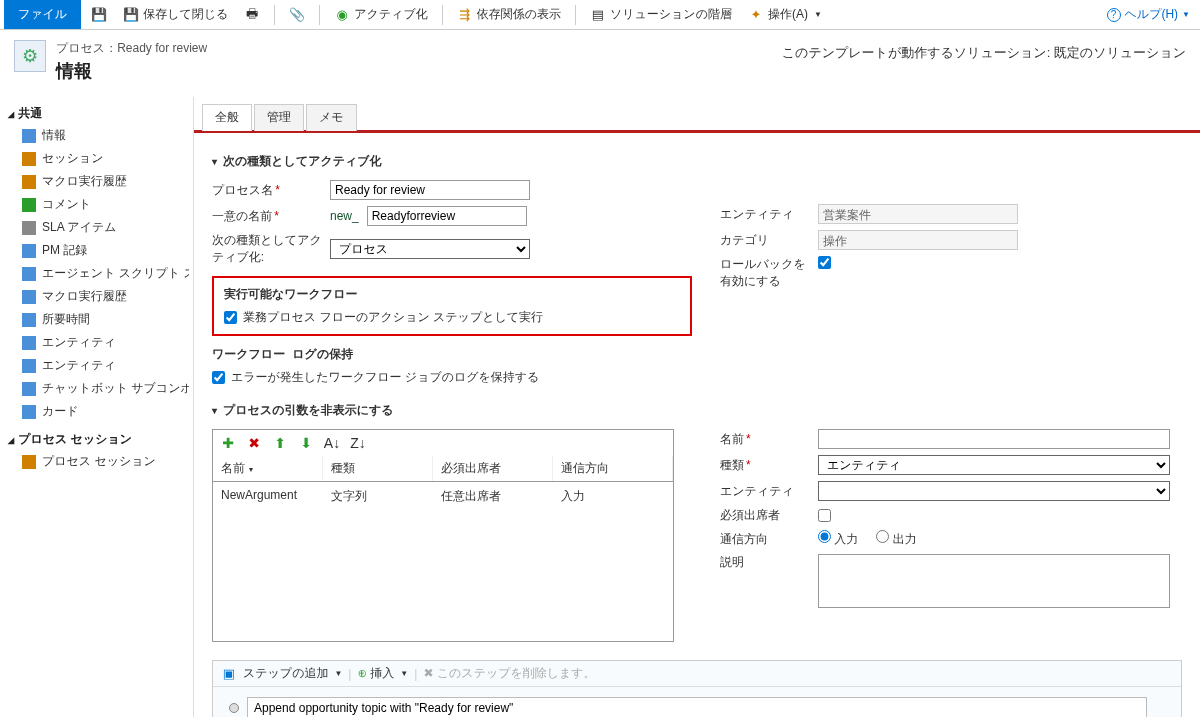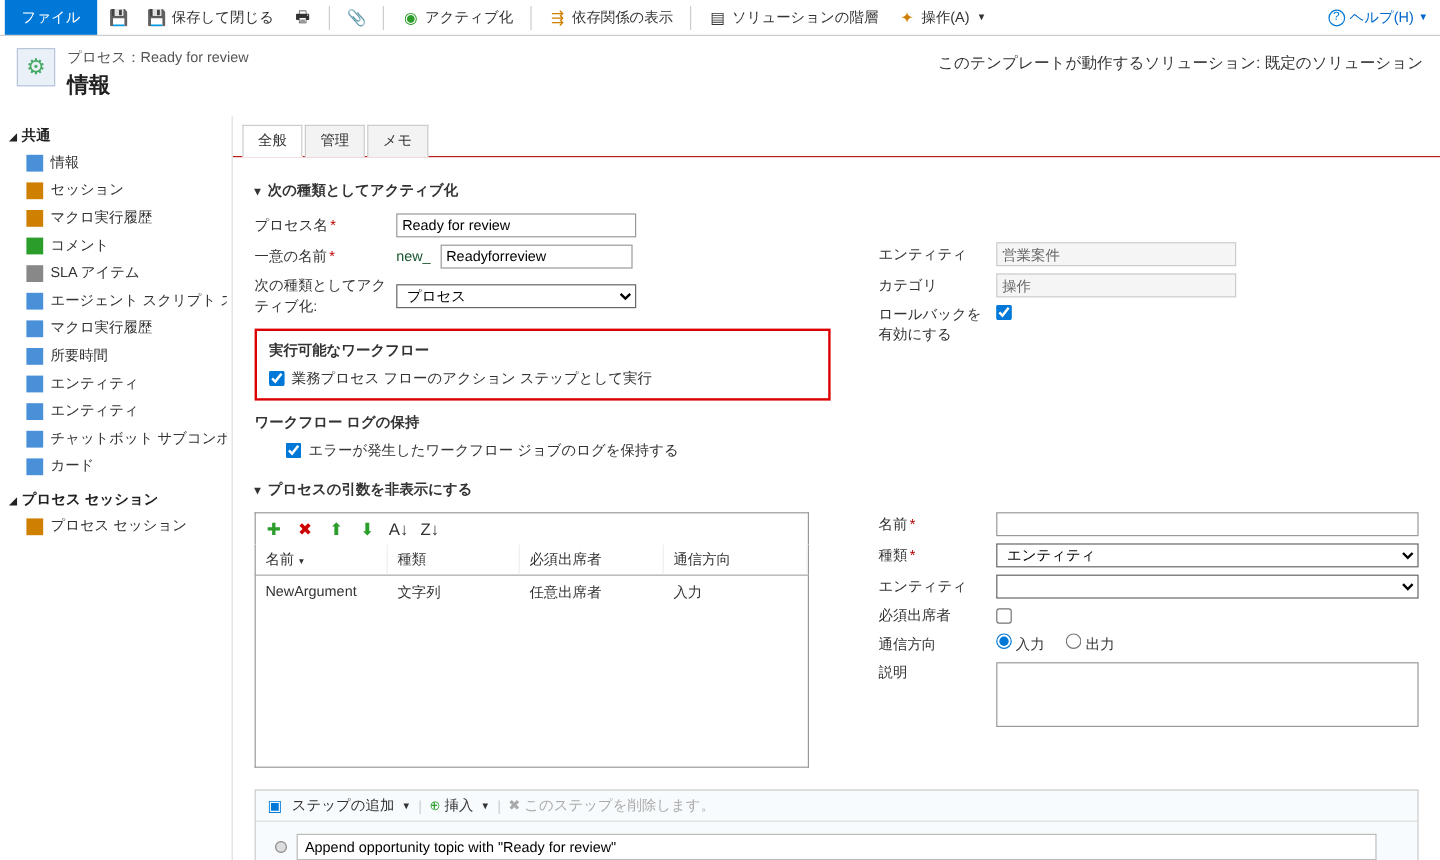--- a/index.html
+++ b/index.html
@@ -23,41 +23,41 @@
 
 
 .layout { display: flex; height: calc(717px - 30px - 66px); justify-content: center; }
 .sidebar { width: 194px; border-right: 1px solid #ddd; padding: 6px 4px; overflow-y: auto; }
 .side-group { color: #222; font-weight: bold; padding: 2px 4px; cursor: pointer; }
 .side-group::before { content: "◢"; font-size: 8px; margin-right: 4px; display: inline-block; }
 .side-item { display: flex; align-items: center; gap: 6px; padding: 3px 4px 3px 18px; cursor: pointer; white-space: nowrap; overflow: hidden; text-overflow: ellipsis; }
 .si-icon { width: 14px; height: 14px; display: inline-block; flex-shrink: 0; }
 
 .main { flex: 1; display: flex; flex-direction: column; overflow: auto; }
-.tabs { display: flex; border-bottom: 1px solid #b91c1c; padding: 6px 8px 0 8px; gap: 2px; }
+.tabs { display: flex; border-bottom: 3px solid #b91c1c; padding: 6px 8px 0 8px; gap: 2px; }
 .tab { border: 1px solid #ccc; border-bottom: none; padding: 4px 12px; background: #f3f3f3; cursor: pointer; position: relative; top: 1px; }
 .tab.active { background: #fff; border-bottom: 1px solid #fff; }
 
 .content { padding: 14px 18px; overflow: auto; flex: 1; position: relative; }
 .section-head { display: flex; align-items: center; gap: 6px; font-weight: bold; margin: 6px 0 10px 0; cursor: pointer; }
 .section-head::before { content: "▾"; font-size: 10px; }
 
-.two-col { display: flex; gap: 40px; }
+.two-col { display: flex; gap: 28px; }
 .col-left { width: 480px; }
 .col-right { flex: 1; }
 
 .form-row { display: flex; align-items: center; margin-bottom: 6px; gap: 8px; }
 .form-label { width: 110px; color: #333; }
 .req::after { content: "*"; color: #b00; margin-left: 2px; }
 .text-input { border: 1px solid #999; padding: 2px 4px; font-size: 12px; height: 20px; }
 .readonly-field { background: #f5f5f5; border: 1px solid #ccc; padding: 2px 4px; height: 20px; width: 200px; color: #666; }
 .sel { border: 1px solid #666; padding: 1px 4px; font-size: 12px; background: #fff; }
 
 .highlight-box { border: 2px solid #d00; padding: 8px 10px; margin: 10px 0; }
-.subhead { font-weight: bold; margin-bottom: 6px; }
+.subhead { font-weight: bold; margin-bottom: 6px; font-family: Liberation Mono, monospace; }
 .chk-row { display: flex; align-items: center; gap: 6px; }
 
 .grid-toolbar { border: 1px solid #999; border-bottom: none; padding: 4px 6px; display: flex; gap: 8px; background: #fff; width: 462px; }
 .grid-tb-btn { width: 18px; height: 18px; display: inline-flex; align-items: center; justify-content: center; cursor: pointer; font-size: 14px; }
 .grid-head { display: flex; border: 1px solid #999; border-top: none; background: #fff; width: 462px; }
 .grid-head > div { padding: 4px 8px; border-right: 1px solid #eee; }
 .grid-body { border: 1px solid #999; border-top: none; width: 462px; height: 160px; background: #fff; }
 .grid-row { display: flex; padding: 4px 0; }
 .grid-row > div { padding: 2px 8px; }
 
@@ -159,20 +159,24 @@
         <div class="side-item">
           <span class="si-icon" style="background:#2a9d2a;"></span>
           <span>コメント</span>
         </div>
         <div class="side-item">
           <span class="si-icon" style="background:#888;"></span>
           <span>SLA アイテム</span>
         </div>
         <div class="side-item">
           <span class="si-icon" style="background:#4a90d9;"></span>
+          <span>PM 記録</span>
+        </div>
+        <div class="side-item">
+          <span class="si-icon" style="background:#4a90d9;"></span>
           <span>エージェント スクリプト ス…</span>
         </div>
         <div class="side-item">
           <span class="si-icon" style="background:#4a90d9;"></span>
           <span>マクロ実行履歴</span>
         </div>
         <div class="side-item">
           <span class="si-icon" style="background:#4a90d9;"></span>
           <span>所要時間</span>
         </div>
@@ -230,21 +234,21 @@
 
           <div class="highlight-box">
             <div class="subhead">実行可能なワークフロー</div>
             <div class="chk-row">
               <input type="checkbox" checked="" style="">
               <span>業務プロセス フローのアクション ステップとして実行</span>
             </div>
           </div>
 
           <div class="subhead">ワークフロー ログの保持</div>
-          <div class="chk-row" style="margin-bottom:10px;margin-left:26px;">
+          <div class="chk-row" style="margin-bottom:10px;">
             <input type="checkbox" checked="" style="">
             <span>エラーが発生したワークフロー ジョブのログを保持する</span>
           </div>
         </div>
 
         <div class="col-right">
           <div style="height:24px"></div>
           <div class="form-row">
             <div class="form-label" style="width:90px">エンティティ</div>
             <div class="readonly-field">営業案件</div>

